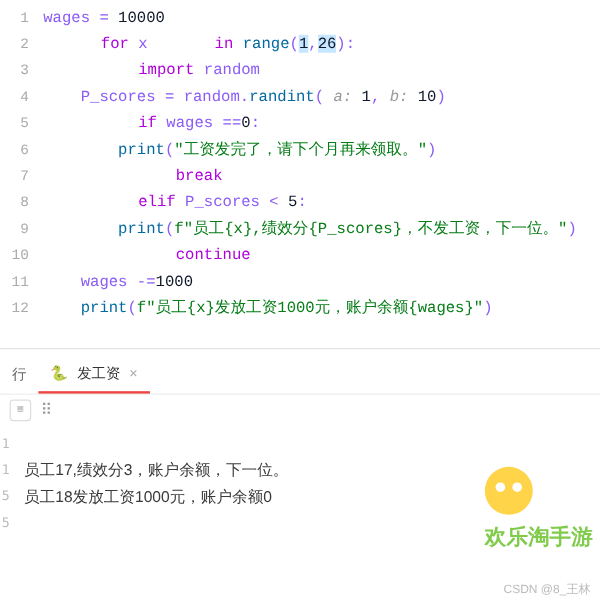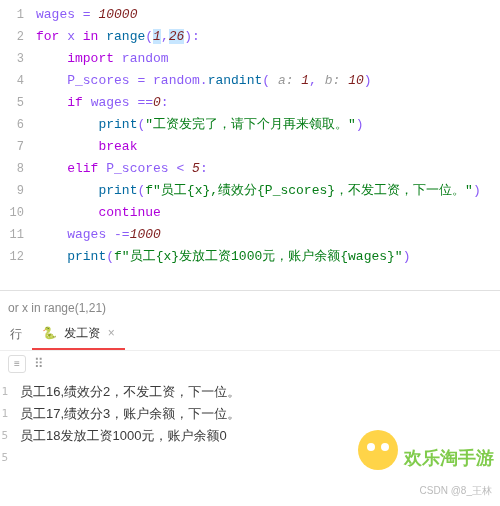--- a/index.html
+++ b/index.html
@@ -1,41 +1,41 @@
 <!DOCTYPE html>
 <html><head>
 <meta charset="utf-8">
 <style>
   * { margin:0; padding:0; box-sizing:border-box; }
   body { font-family: Consolas, Monaco, "Courier New", monospace; font-size:13px; background:#fff; color:#333; width:500px; height:506px; overflow:hidden; position:relative; }
   .editor { padding-top:4px; }
   .line { display:flex; align-items:flex-start; line-height:22px; min-height:22px; }
   .gutter { width:36px; text-align:right; padding-right:12px; color:#aaa; font-size:12px; flex-shrink:0; user-select:none; }
   .code { white-space:pre; flex:1; }
-  .tok-kw2 { color:#af00db; }
-  .tok-num { color:#7f1d1d;font-style:italic; }
+  .tok-kw2 { color:#af00db;margin-left:48px; }
+  .tok-num { color:#0f172a; }
   .tok-str { color:#067d17; }
   .tok-fn { color:#0369a1; }
   .tok-id { color:#8b5cf6; }
   .tok-hint { color:#999; font-style:italic; }
   .hl { background:#c7e6ff; }
   .lower { border-top:1px solid #e0e0e0; margin-top:22px; padding-top:6px; }
   .crumb { padding:4px 8px; color:#888; font-size:12px; font-family:sans-serif; }
   .tabbar { display:flex; align-items:center; border-bottom:1px solid #eee; font-family:sans-serif; font-size:12px; }
   .tabitem { padding:6px 10px; color:#666; cursor:pointer; }
   .tabitem.active { border-bottom:2px solid #ef4444; color:#333; }
   .tabicon { color:#d0a000; margin-right:4px; }
   .tabclose { color:#aaa; margin-left:4px; }
   .toolrow { display:flex; align-items:center; padding:4px 8px; gap:8px; color:#999; }
   .toolbtn { width:18px; height:18px; border:1px solid #ddd; border-radius:3px; display:flex; align-items:center; justify-content:center; font-size:10px; cursor:pointer; }
   .dots { letter-spacing:1px; }
   .output { padding:4px 0 0 0; font-family:sans-serif; font-size:13px; color:#3a3a3a; }
   .outline { display:flex; align-items:center; line-height:22px; }
   .outline .gutter { width:20px; color:#bbb; font-family:monospace; font-size:11px; }
-  .watermark { position:absolute; right:6px; bottom:36px; display:flex; align-items:flex-end; gap:6px; opacity:0.95; }
+  .watermark { position:absolute; right:6px; bottom:47px; display:flex; align-items:flex-start; gap:6px; opacity:0.95;flex-direction:column; }
   .wm-logo { width:40px; height:40px; border-radius:50%; background:#ffd23f; position:relative; }
   .wm-logo::before, .wm-logo::after { content:""; position:absolute; width:8px; height:8px; background:#fff; border-radius:50%; top:13px; }
   .wm-logo::before { left:9px; }
   .wm-logo::after { right:9px; }
   .wm-text { font-family:sans-serif; font-size:18px; font-weight:bold; color:#7ac943; }
   .credit { position:absolute; right:8px; bottom:8px; font-family:sans-serif; font-size:10px; color:#bbb; }
 </style>
 </head>
 <body>
 
@@ -84,37 +84,35 @@
       <div class="gutter">11</div>
       <div class="code">    <span class="tok-id">wages -=</span><span class="tok-num">1000</span></div>
     </div>
     <div class="line">
       <div class="gutter">12</div>
       <div class="code">    <span class="tok-fn">print</span><span class="tok-id">(</span><span class="tok-str">f"员工{x}发放工资1000元，账户余额{wages}"</span><span class="tok-id">)</span></div>
     </div>
   </div>
 
 <div class="lower">
-  <div class="crumb">or x in range(1,21)</div>
   <div class="tabbar">
     <div class="tabitem">行</div>
     <div class="tabitem active">
       <span class="tabicon">🐍</span>
       <span>发工资</span>
       <span class="tabclose">×</span>
     </div>
   </div>
   <div class="toolrow">
     <div class="toolbtn">≡</div>
     <span class="dots">⠿</span>
   </div>
   <div class="output" id="output">
       <div class="outline">
         <div class="gutter">1</div>
-        <div>员工16,绩效分2，不发工资，下一位。</div>
       </div>
       <div class="outline">
         <div class="gutter">1</div>
         <div>员工17,绩效分3，账户余额，下一位。</div>
       </div>
       <div class="outline">
         <div class="gutter">5</div>
         <div>员工18发放工资1000元，账户余额0</div>
       </div>
       <div class="outline">

